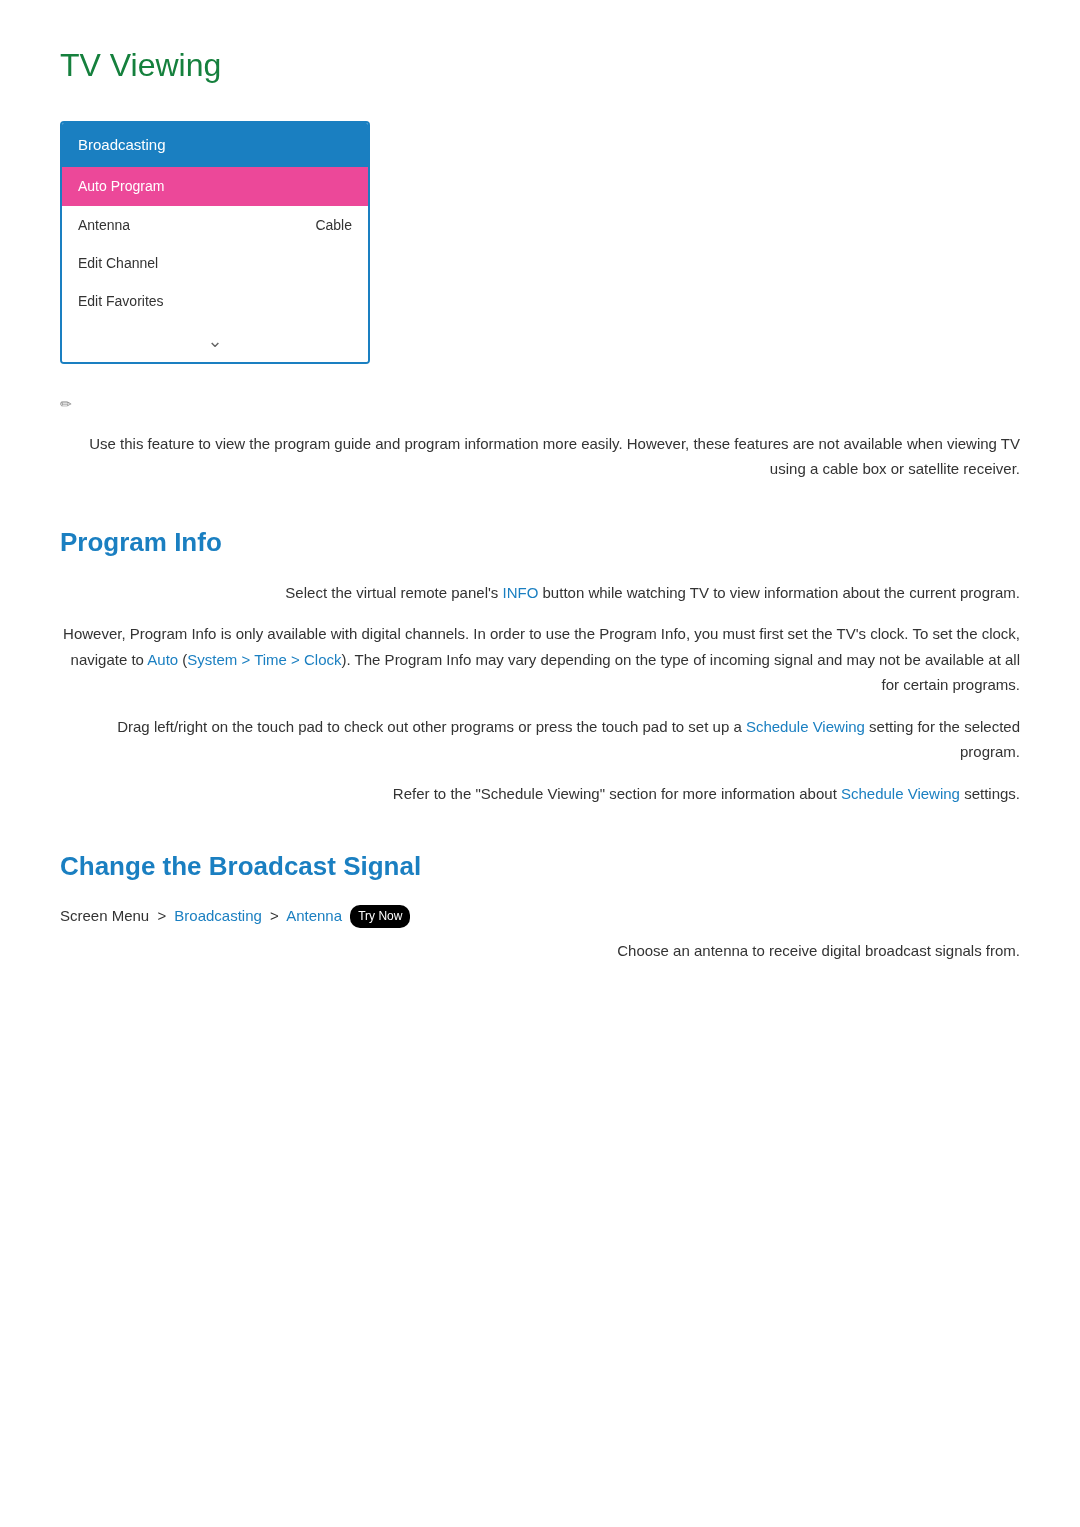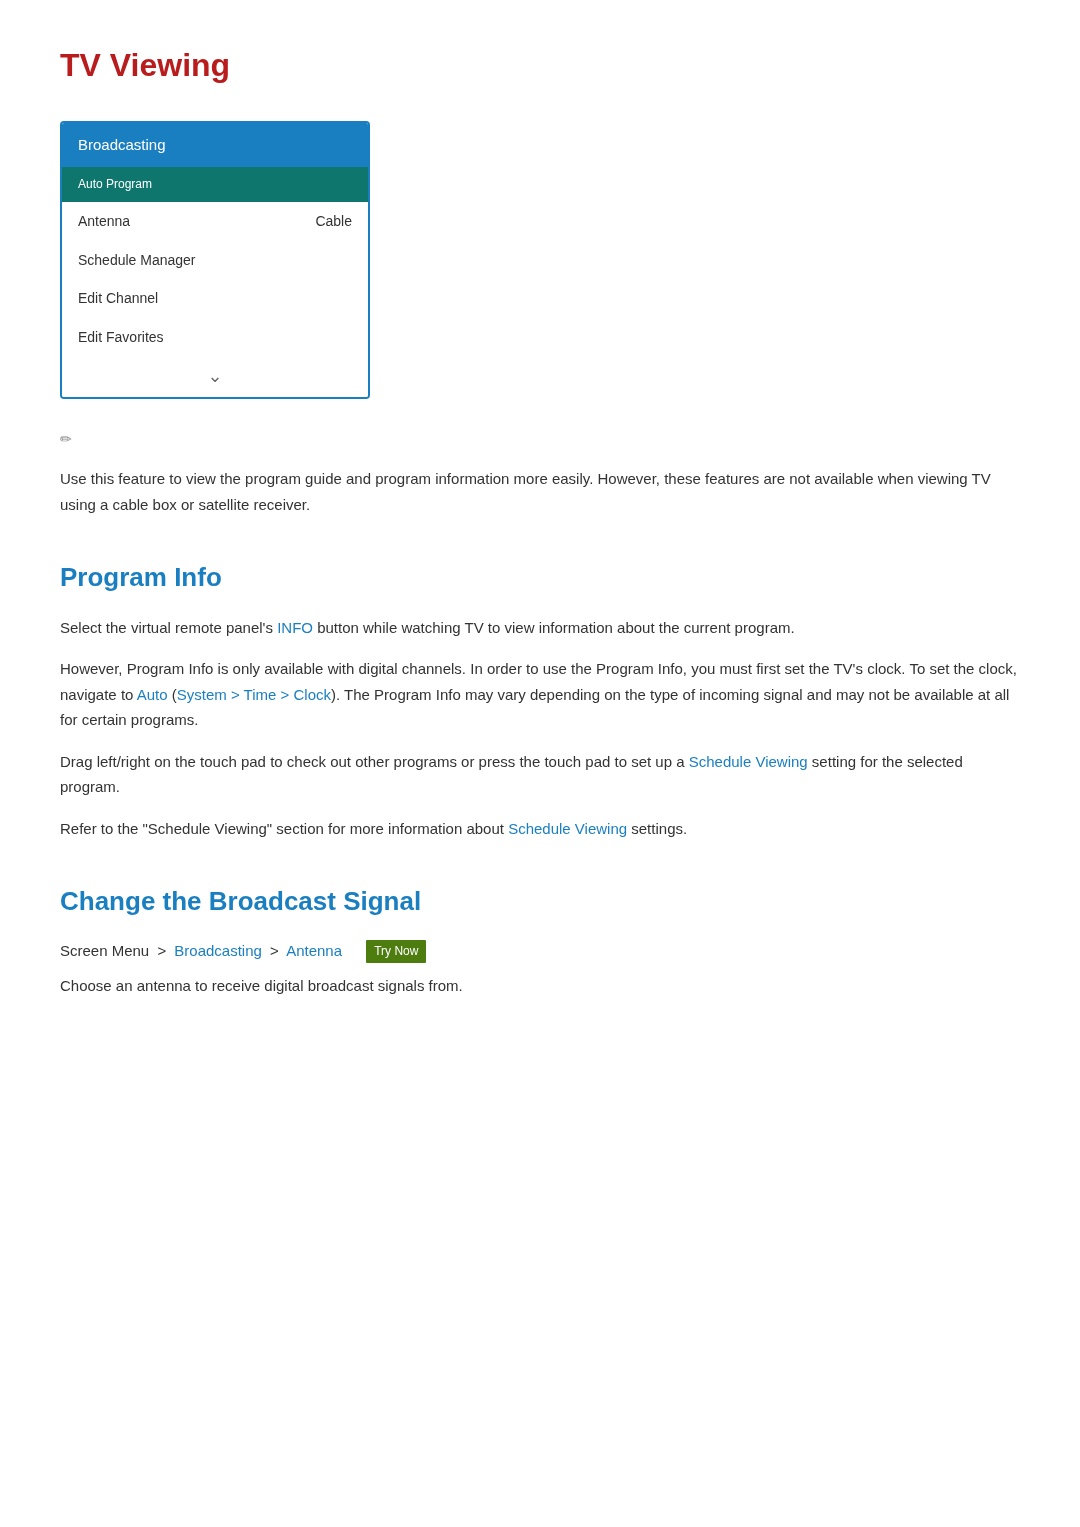--- a/index.html
+++ b/index.html
@@ -13,22 +13,22 @@
       background: #ffffff;
       color: #333333;
       font-size: 15px;
       line-height: 1.6;
       padding: 40px 60px;
       max-width: 1080px;
     }
 
     .page-title {
       font-size: 32px;
-      font-weight: 700;
-      color: #b91c1c;
+      font-weight: 400;
+      color: #15803d;
       margin-bottom: 30px;
     }
 
     .menu-widget {
       display: inline-block;
       border: 2px solid #1a7fc1;
       border-radius: 4px;
       width: 310px;
       margin-bottom: 20px;
       overflow: hidden;
@@ -36,24 +36,24 @@
 
     .menu-header {
       background: #1a7fc1;
       color: #ffffff;
       padding: 10px 16px;
       font-size: 15px;
       font-weight: 500;
     }
 
     .menu-item-highlighted {
-      background: #0f766e;
+      background: #ec4899;
       color: #ffffff;
       padding: 8px 16px;
-      font-size: 12px;
+      font-size: 14px;
     }
 
     .menu-item {
       padding: 8px 16px;
       font-size: 14px;
       color: #333333;
       display: flex;
       justify-content: space-between;
       align-items: center;
       background: #ffffff;
@@ -94,43 +94,44 @@
       color: #888888;
       font-size: 13px;
       font-style: italic;
     }
 
     .body-text {
       color: #333333;
       font-size: 15px;
       line-height: 1.7;
       margin-bottom: 16px;
+      text-align: right;
     }
 
     .section-title {
       font-size: 26px;
       font-weight: 600;
       color: #1a7fc1;
       margin-top: 40px;
       margin-bottom: 16px;
     }
 
     .link {
       color: #1a7fc1;
       text-decoration: none;
     }
 
     .try-now-badge {
       display: inline-block;
-      background: #4d7c0f;
+      background: #000000;
       color: #ffffff;
       font-size: 12px;
       padding: 2px 8px;
-      border-radius: 1px;
-      margin-left: 20px;
+      border-radius: 10px;
+      margin-left: 4px;
       vertical-align: middle;
     }
 
     .breadcrumb-line {
       margin-bottom: 10px;
       font-size: 15px;
       color: #333333;
     }
 
     .separator {
@@ -144,23 +145,20 @@
 
 
 <h1 class="page-title">TV Viewing</h1>
 
 <div class="menu-widget">
   <div class="menu-header">Broadcasting</div>
   <div class="menu-item-highlighted">Auto Program</div>
   <div class="menu-item">
     <span>Antenna</span>
     <span class="value">Cable</span>
-  </div>
-  <div class="menu-item">
-    <span>Schedule Manager</span>
   </div>
   <div class="menu-item">
     <span>Edit Channel</span>
   </div>
   <div class="menu-item">
     <span>Edit Favorites</span>
   </div>
   <div class="menu-footer">
     <span>⌄</span>
   </div>

